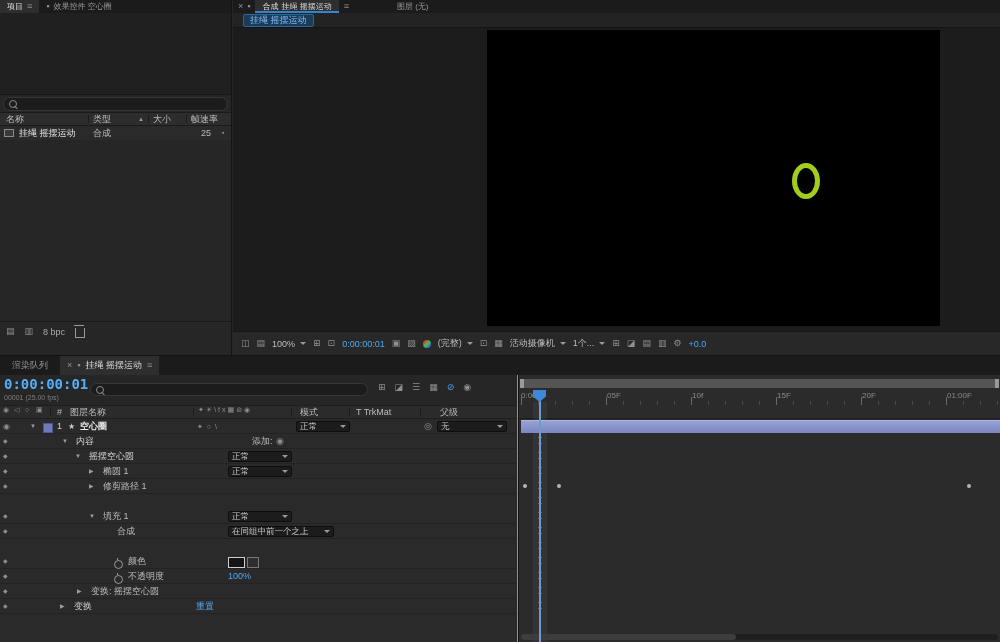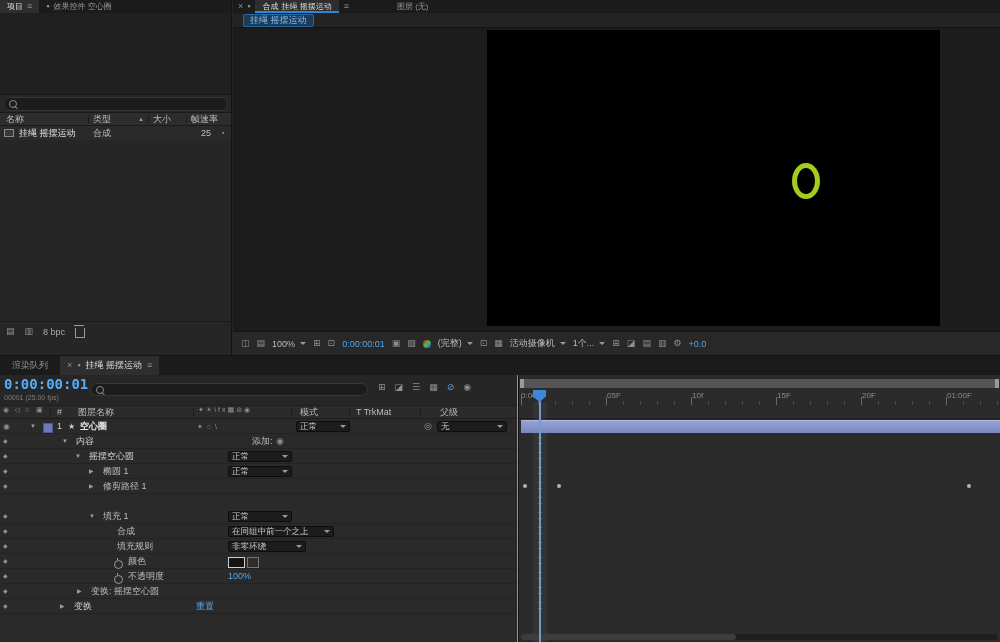--- a/index.html
+++ b/index.html
@@ -172,21 +172,21 @@
       </div>
     </div>
 
     <div class="abs" style="left:0;top:49px;width:517px;height:14px;background:#2b2b2b;border-top:1px solid #1e1e1e;border-bottom:1px solid #1e1e1e;line-height:12px;">
       <span class="abs ic" style="left:3px;font-size:7px;">◉</span>
       <span class="abs ic" style="left:14px;font-size:7px;">◁</span>
       <span class="abs ic" style="left:25px;font-size:7px;">○</span>
       <span class="abs ic" style="left:36px;font-size:7px;">▣</span>
       <span class="colsep" style="left:50px;"></span>
       <span class="abs" style="left:57px;">#</span>
-      <span class="abs" style="left:78px;">图层名称</span>
+      <span class="abs" style="left:70px;">图层名称</span>
       <span class="colsep" style="left:193px;"></span>
       <span class="abs ic" style="left:198px;font-size:7px;letter-spacing:2px;">✦☀\fx▦⊘◉</span>
       <span class="colsep" style="left:291px;"></span>
       <span class="abs" style="left:300px;">模式</span>
       <span class="colsep" style="left:349px;"></span>
       <span class="abs" style="left:356px;">T TrkMat</span>
       <span class="colsep" style="left:420px;"></span>
       <span class="abs" style="left:440px;">父级</span>
     </div>
 
@@ -258,28 +258,20 @@
 
       <div class="olrow" style="top:105px;">
         <span class="pi diamond" style="left:3px;">◆</span>
         <span class="pi" style="left:117px;">合成</span>
         <span class="dd" style="left:228px;width:106px;">
           <span style="overflow:hidden;">在同组中前一个之上</span>
             <span class="car"></span>
         </span>
       </div>
 
-      <div class="olrow" style="top:120px;">
-        <span class="pi diamond" style="left:3px;">◆</span>
-        <span class="pi" style="left:117px;">填充规则</span>
-        <span class="dd" style="left:228px;width:78px;">
-          <span>非零环绕</span>
-            <span class="car"></span>
-        </span>
-      </div>
 
       <div class="olrow" style="top:135px;">
         <span class="pi diamond" style="left:3px;">◆</span>
         <span class="pi" style="left:114px;top:3px;"><span class="stopw"></span></span>
         <span class="pi" style="left:128px;">颜色</span>
         <span class="pi" style="left:228px;top:3px;width:15px;height:9px;background:#141414;border:1px solid #cfcfcf;"></span>
         <span class="pi" style="left:247px;top:3px;width:10px;height:9px;background:#2e2e2e;border:1px solid #777;"></span>
       </div>
 
       <div class="olrow" style="top:150px;text-decoration:underline;">

